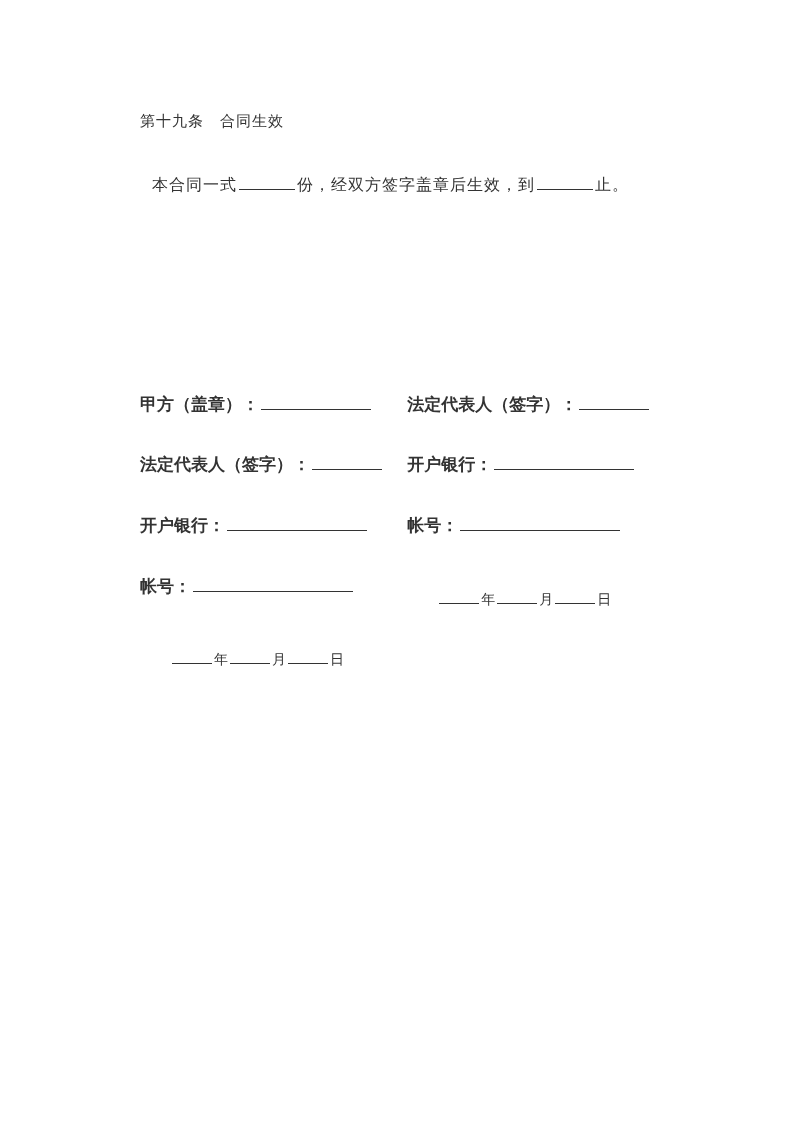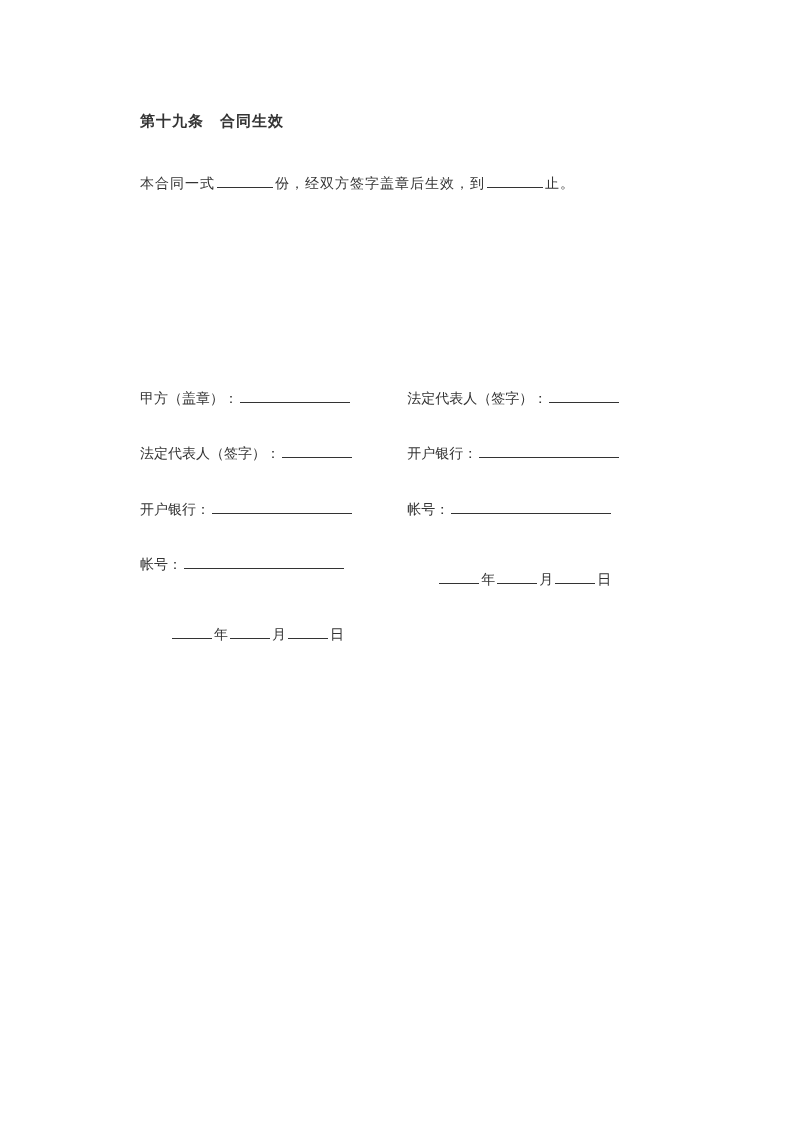--- a/index.html
+++ b/index.html
@@ -11,49 +11,51 @@
       width: 794px;
       height: 1123px;
       background: #ffffff;
       font-family: "SimSun", "宋体", serif;
       font-size: 14px;
       color: #333333;
       padding: 108px 140px 0 140px;
       line-height: 1.8;
     }
     .article-heading {
-      font-weight: bold;
+      font-weight: normal;
       font-size: 15px;
       margin-bottom: 36px;
       letter-spacing: 1px;
     }
     .article-body {
-      font-size: 14px;
+      font-size: 16px;
       letter-spacing: 1px;
+      margin-left: 12px;
     }
     .blank {
       display: inline-block;
       border-bottom: 1px solid #333333;
       height: 1em;
       vertical-align: baseline;
       margin: 0 2px;
     }
     .signature-block {
       margin-top: 190px;
       display: flex;
       justify-content: space-between;
     }
     .party-col {
       width: 48%;
     }
     .sig-row {
       margin-bottom: 30px;
-      font-size: 14px;
+      font-size: 17px;
       letter-spacing: 0px;
       white-space: nowrap;
+      font-weight: bold;
     }
     .date-row {
       margin-top: 45px;
       padding-left: 30px;
       font-size: 14px;
       white-space: nowrap;
     }
   </style>
 </head>
 <body>

